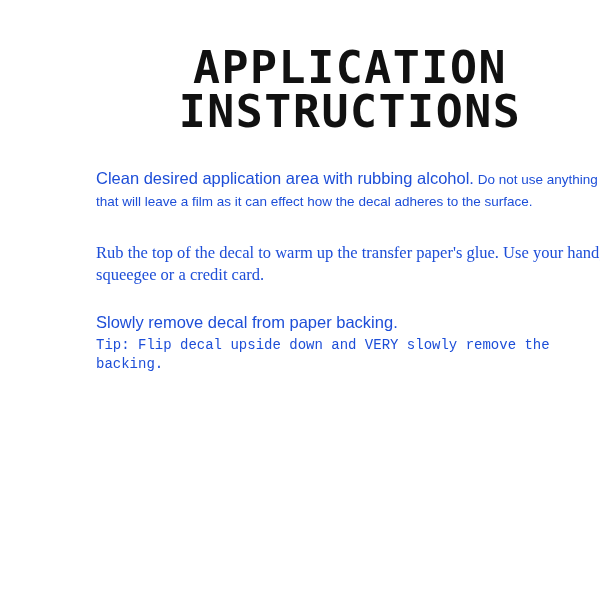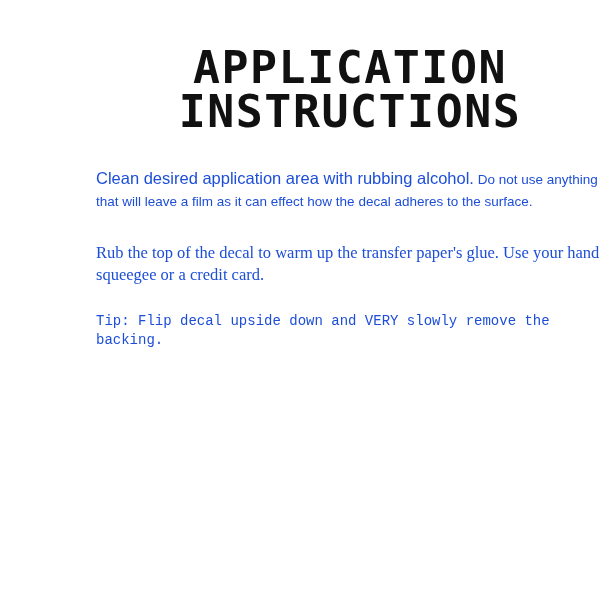--- a/index.html
+++ b/index.html
@@ -66,18 +66,18 @@
 <div class="page">
 
   <h1 class="title">APPLICATION INSTRUCTIONS</h1>
 
   <div class="body-block">
 
     <p class="para p1"><span class="lead">Clean desired application area with rubbing alcohol.</span><span class="small"> Do not use anything that will leave a film as it can effect how the decal adheres to the surface.</span></p>
 
     <p class="para p2"><span class="lead">Rub the top of the decal to warm up the transfer paper's glue. Use your hand, squeegee or a credit card.</span></p>
 
-    <p class="para p3"><span class="tip">Tip: Flip decal upside down and VERY slowly remove the backing.</span></p>
+    <p class="para p3"><span class="lead">Slowly remove decal from paper backing.</span><span class="tip">Tip: Flip decal upside down and VERY slowly remove the backing.</span></p>
 
 
 
   </div>
 </div>
 
 </body></html>

